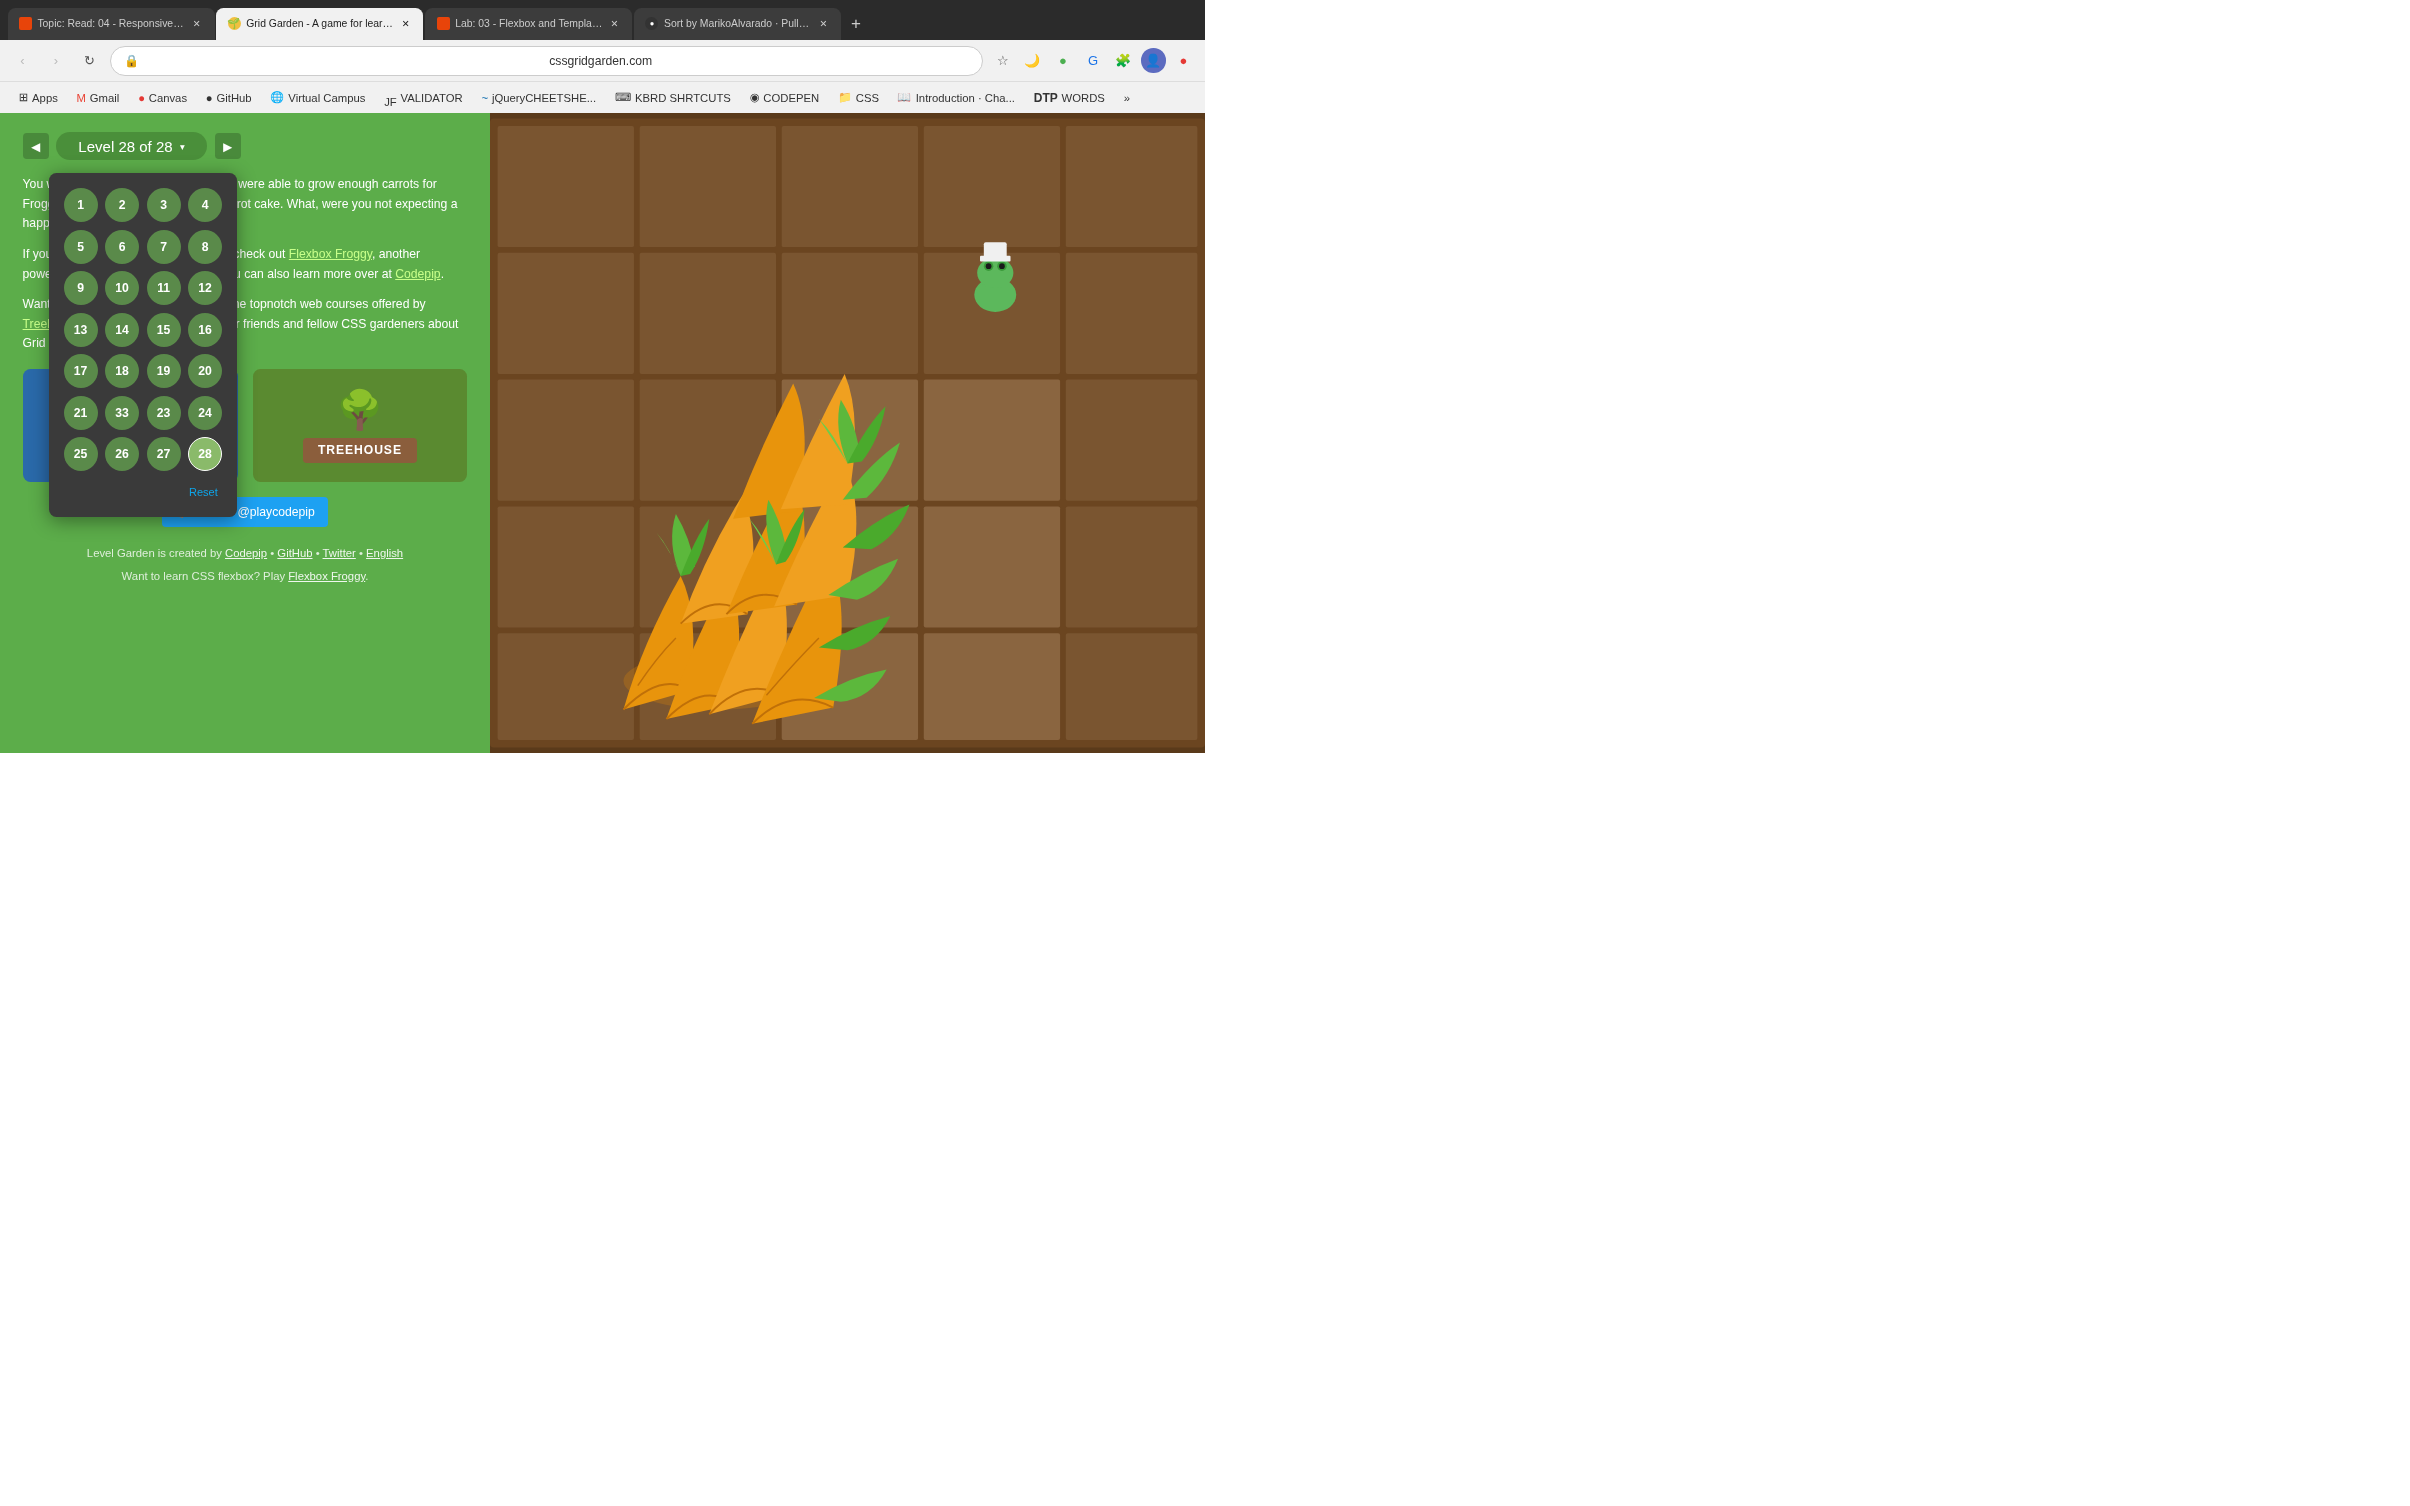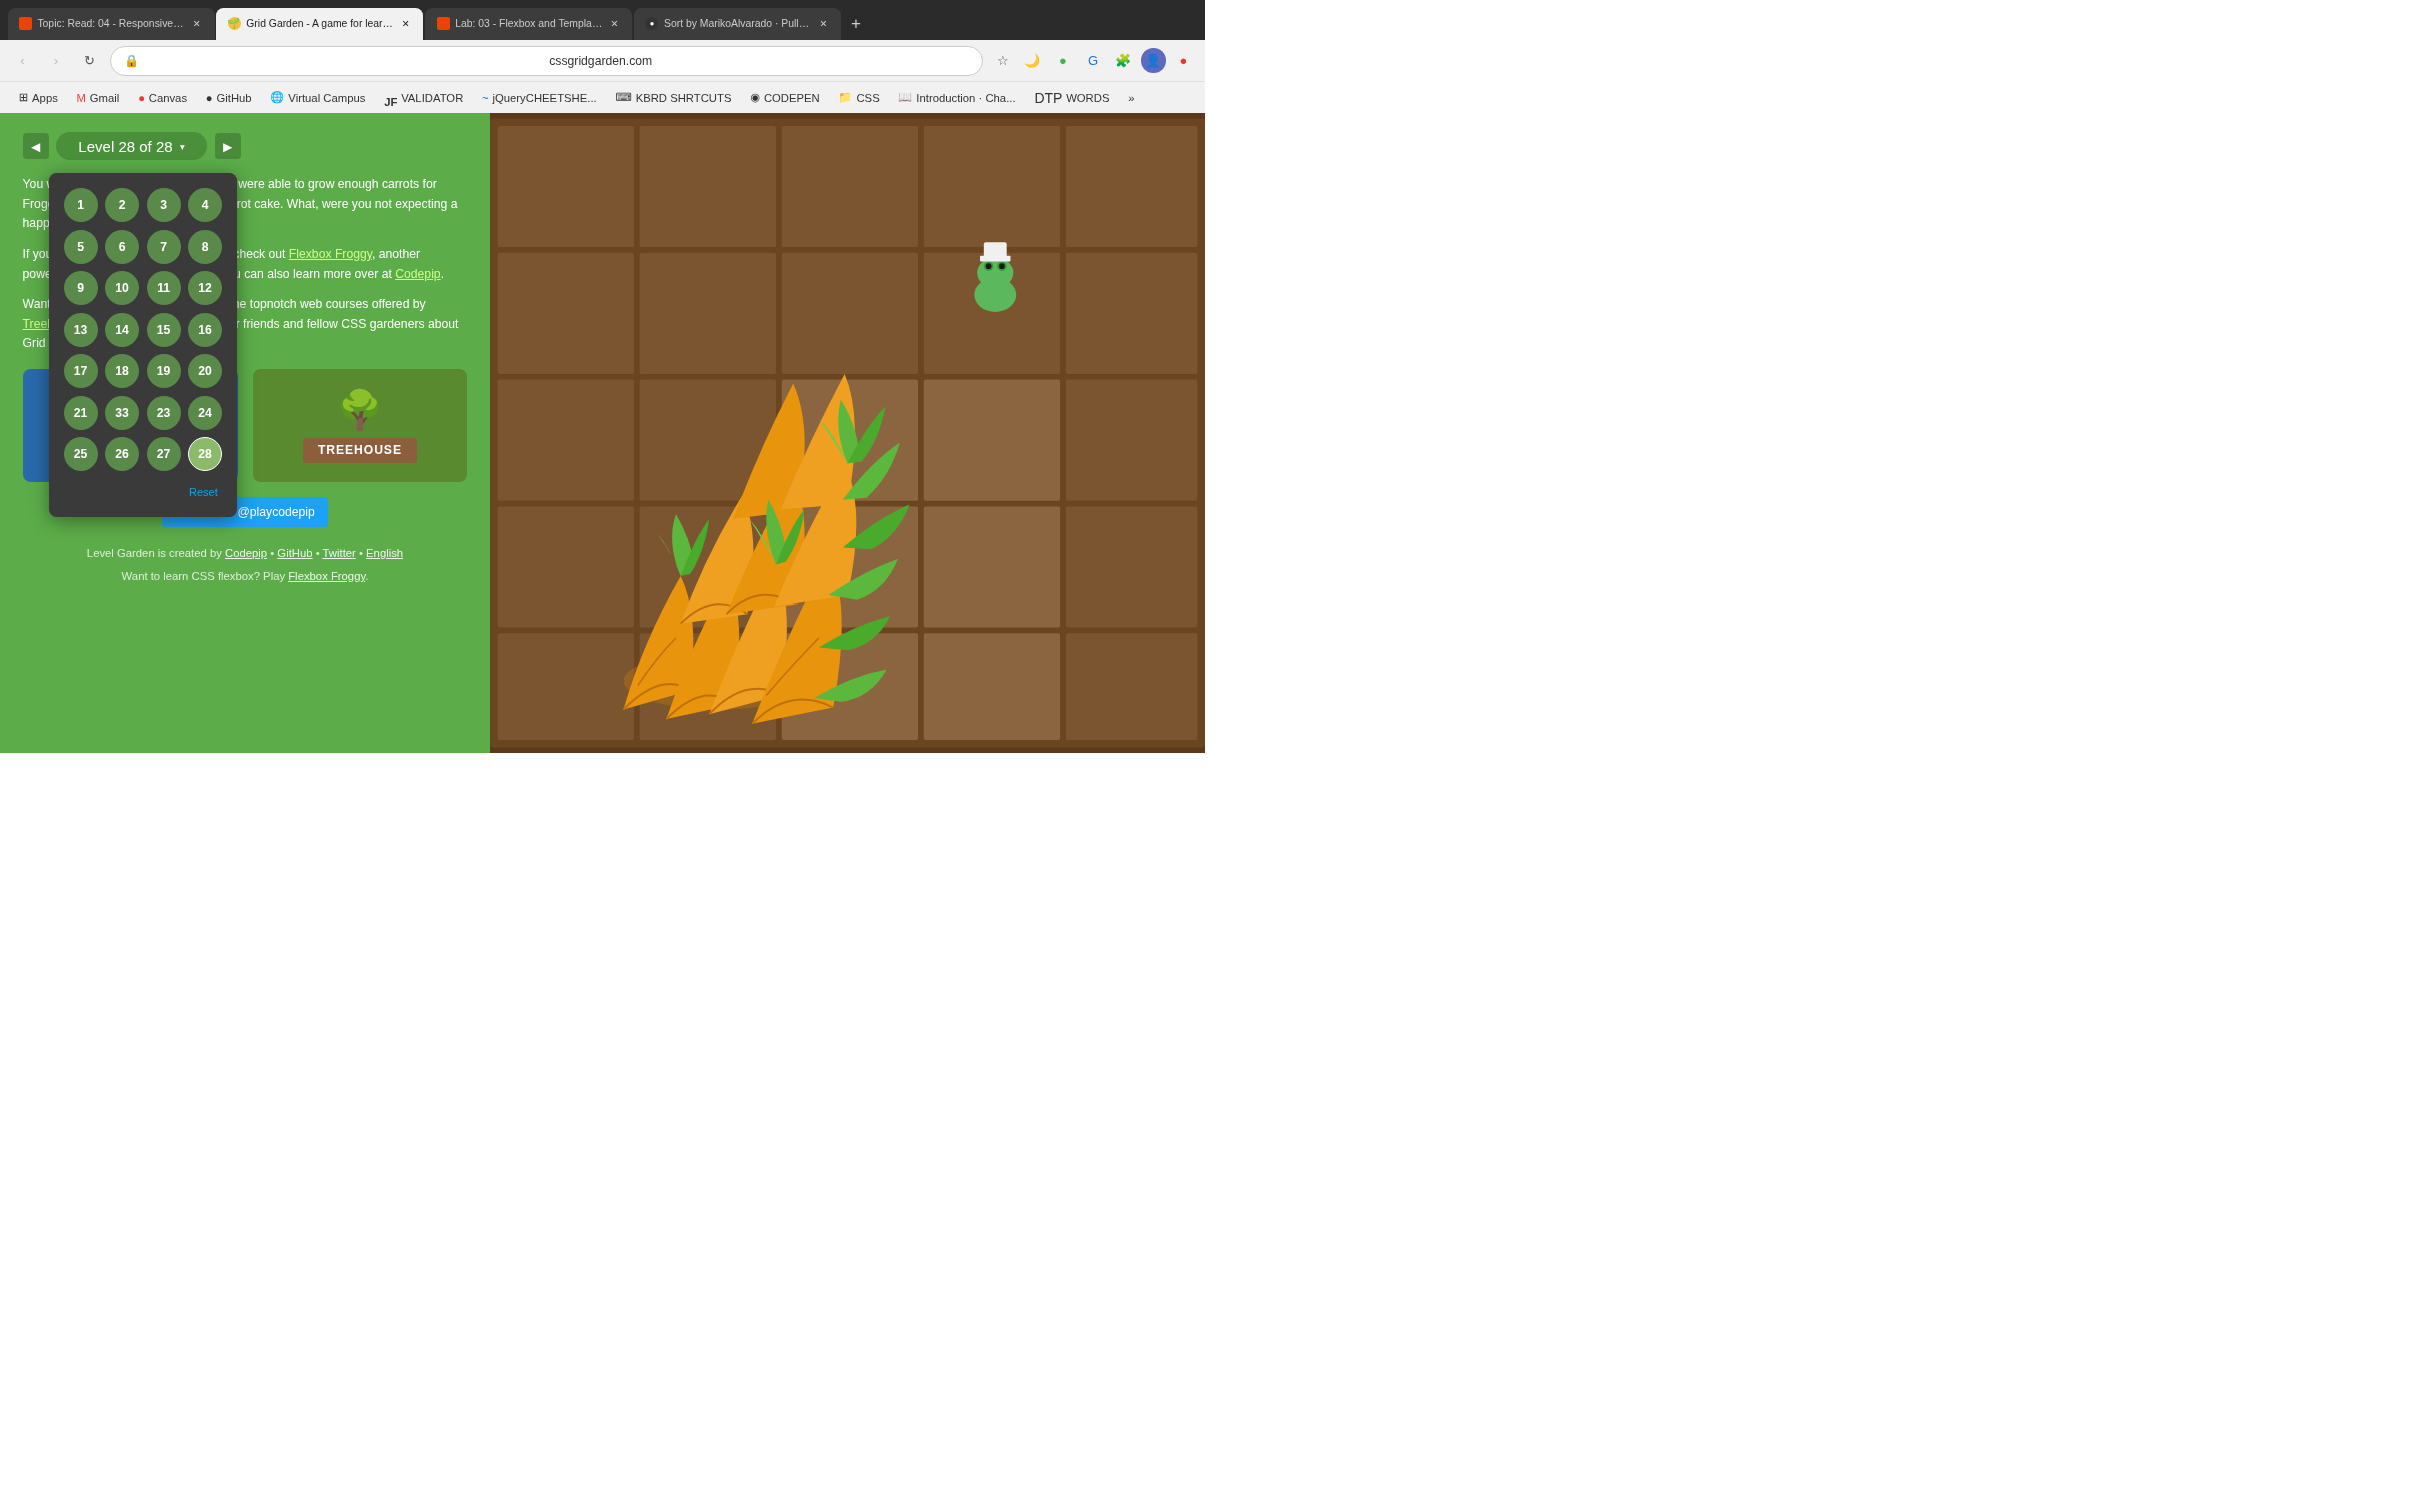--- a/index.html
+++ b/index.html
@@ -138,21 +138,21 @@
     </div>
     <div class="bookmark-item">
       <span>●</span>
       <span>GitHub</span>
     </div>
     <div class="bookmark-item">
       <span>🌐</span>
       <span>Virtual Campus</span>
     </div>
     <div class="bookmark-item">
-      <span style="font-weight:bold;margin-top:8px;">JF</span>
+      <span style="font-weight:normal;margin-top:8px;">JF</span>
       <span>VALIDATOR</span>
     </div>
     <div class="bookmark-item">
       <span style="color:#0769ad;">~</span>
       <span>jQueryCHEETSHE...</span>
     </div>
     <div class="bookmark-item">
       <span>⌨</span>
       <span>KBRD SHRTCUTS</span>
     </div>
@@ -162,21 +162,21 @@
     </div>
     <div class="bookmark-item">
       <span>📁</span>
       <span>CSS</span>
     </div>
     <div class="bookmark-item">
       <span>📖</span>
       <span>Introduction · Cha...</span>
     </div>
     <div class="bookmark-item">
-      <span style="font-size:14px; font-weight:normal;text-align:right;">DTP</span>
+      <span style="font-size:12px; font-weight:bold;text-align:right;">DTP</span>
       <span>WORDS</span>
     </div>
     <div class="bookmark-item">»</div>
   </div>
 </div>
 
 <div class="app-container">
 
   <div class="left-panel">
 

